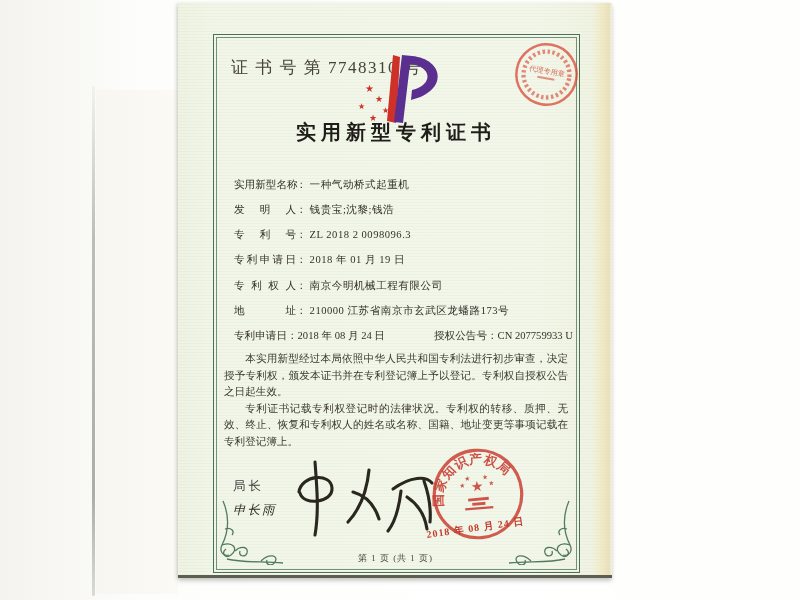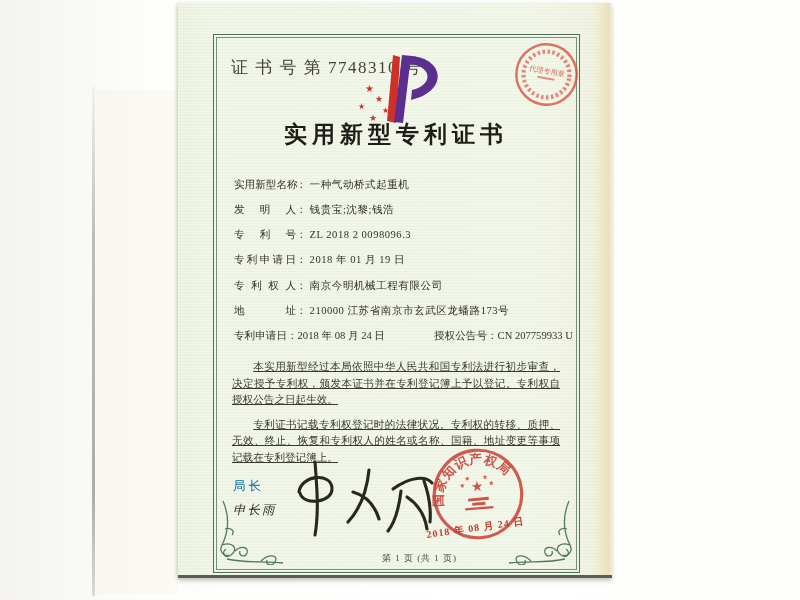--- a/index.html
+++ b/index.html
@@ -43,52 +43,52 @@
   }
   .frame::before{
     content:"";position:absolute;inset:2px;border:1px solid #6f9079;
   }
   .cert-no{
     left:231px;top:56px;width:220px;
     font-size:17px;letter-spacing:1.5px;color:#45433a;
   }
   .title{
     left:214px;top:119px;width:364px;text-align:center;
-    font-size:23px;font-weight:600;letter-spacing:5px;color:#1e1d18;
+    font-size:20px;font-weight:600;letter-spacing:5px;color:#1e1d18;
   }
   .fields{left:234px;top:178px;width:330px;font-size:10.6px;color:#33312a;}
   .field-row{position:absolute;left:0;white-space:nowrap;}
   .field-label{
     display:inline-block;width:62px;text-align:justify;text-align-last:justify;
     color:#33312a;
     font-family:Liberation Serif, serif;
   }
   .field-colon{display:inline-block;margin-right:3px;}
   .field-value{letter-spacing:.5px;}
   .grant-row{position:absolute;left:234px;top:329px;width:340px;font-size:10.6px;color:#33312a;white-space:nowrap;}
   .grant-no{position:absolute;left:200px;top:0;}
   .paragraphs{
     left:224px;top:351px;width:344px;
     font-size:10.6px;line-height:16.6px;color:#3a382f;
     text-align:justify;
   }
-  .paragraphs p{margin:8px;text-indent:2em;text-decoration:underline;}
-  .officer-title{left:233px;top:478px;font-size:12.5px;letter-spacing:3px;color:#0369a1;}
+  .paragraphs p{margin:0;text-indent:2em;}
+  .officer-title{left:233px;top:478px;font-size:12.5px;letter-spacing:3px;color:#404040;}
   .officer-name{left:233px;top:502px;font-size:12.5px;letter-spacing:2px;color:#2c2a24;font-style:italic;}
   .signature-svg{left:272px;top:450px;}
   .office-seal{left:431px;top:447px;transform:rotate(-5deg);opacity:.92;}
   .seal-date{
     left:426px;top:519px;width:130px;
     font-size:10px;letter-spacing:1px;color:#c23c2e;
     transform:rotate(-8deg);font-weight:600;
   }
   .agency-seal{left:513px;top:41px;transform:rotate(10deg);opacity:.85;}
   .footer{
     left:213px;top:552px;width:365px;text-align:center;
-    font-size:9px;letter-spacing:1px;color:#4a483e;padding-left:24px;
+    font-size:9px;letter-spacing:1px;color:#4a483e;
   }
   .flourish{width:68px;height:66px;}
   .flourish-left{left:217px;top:499px;}
   .flourish-right{left:507px;top:499px;transform:scaleX(-1);}
 </style>
 </head>
 <body>
 
 <div class="abs backdrop-shade"></div>
 <div class="abs page-under-edge"></div>

